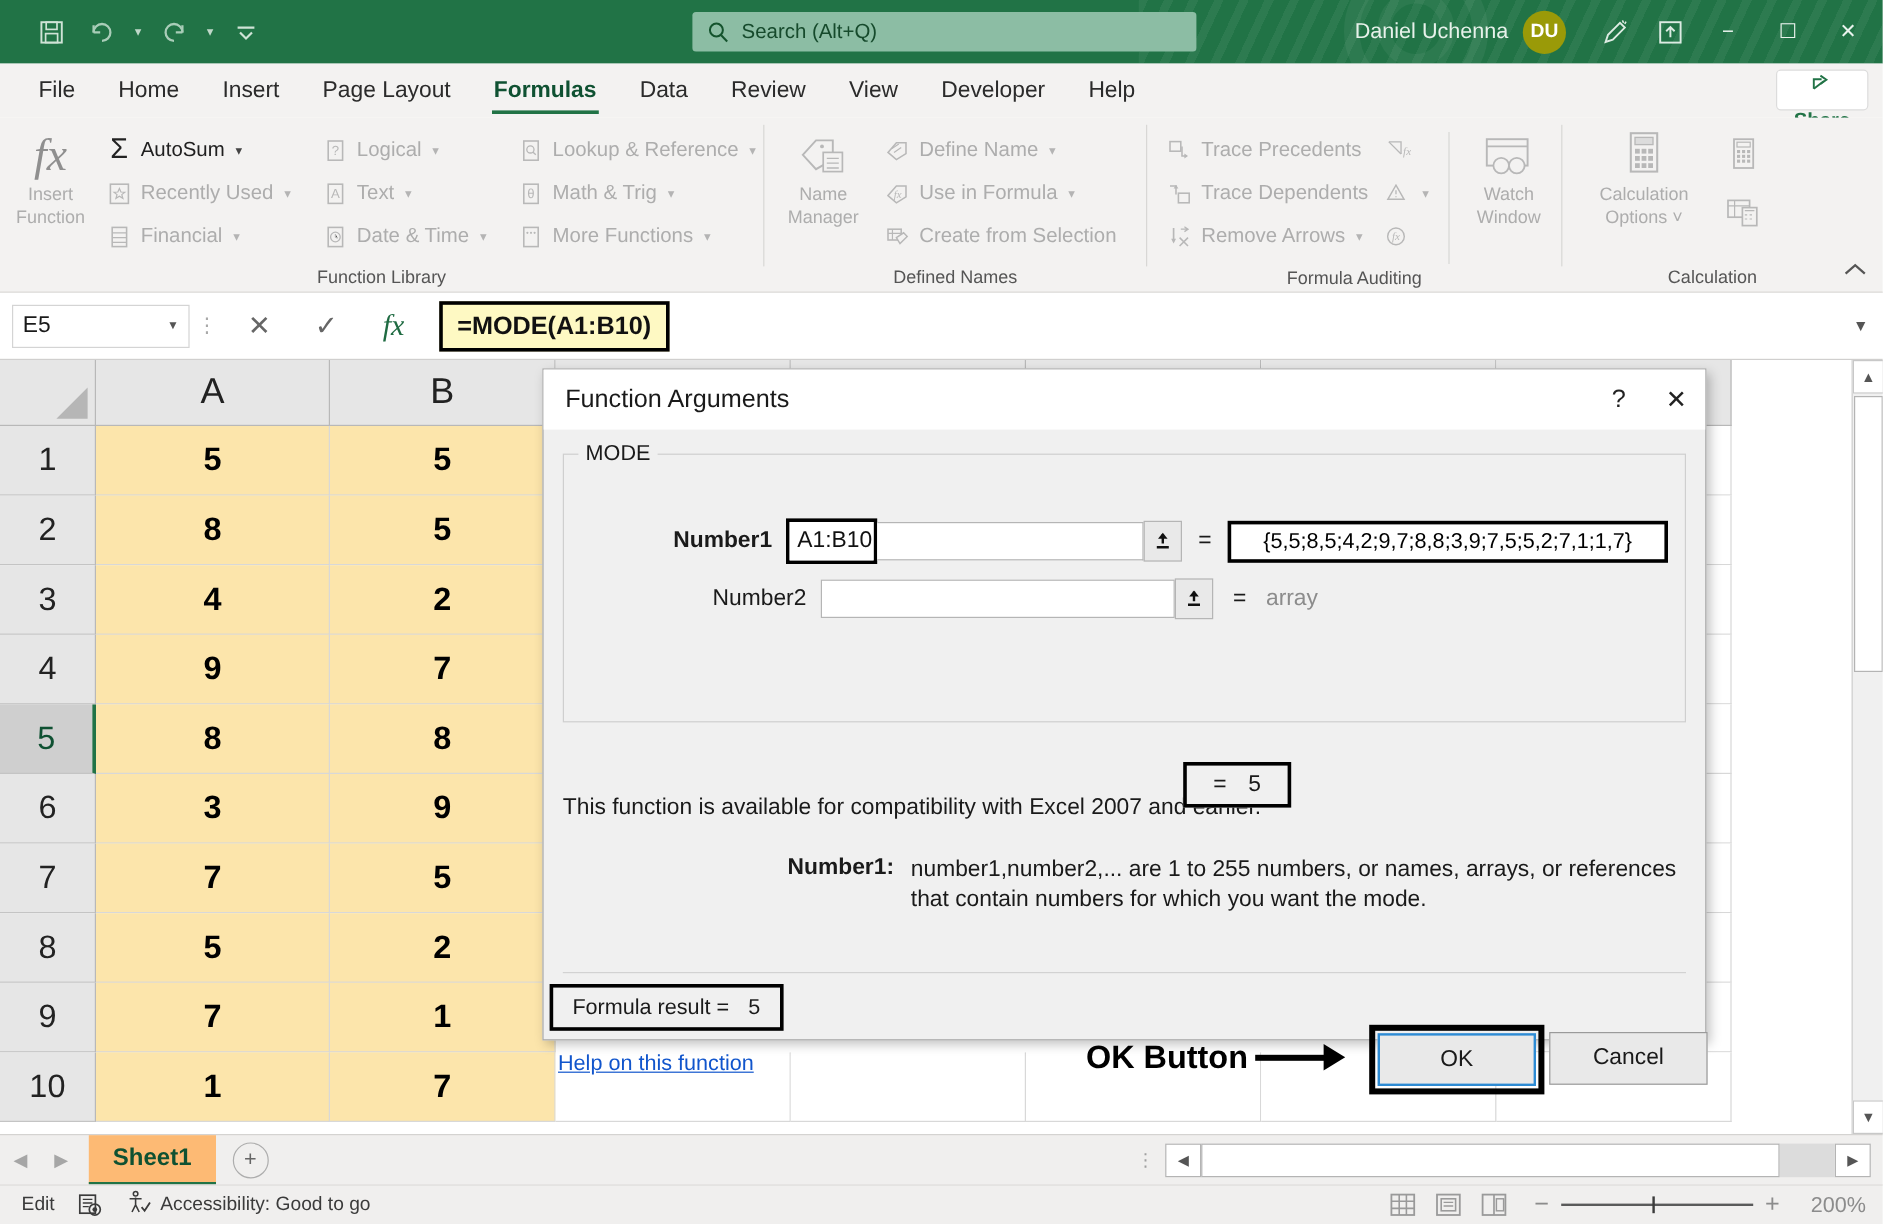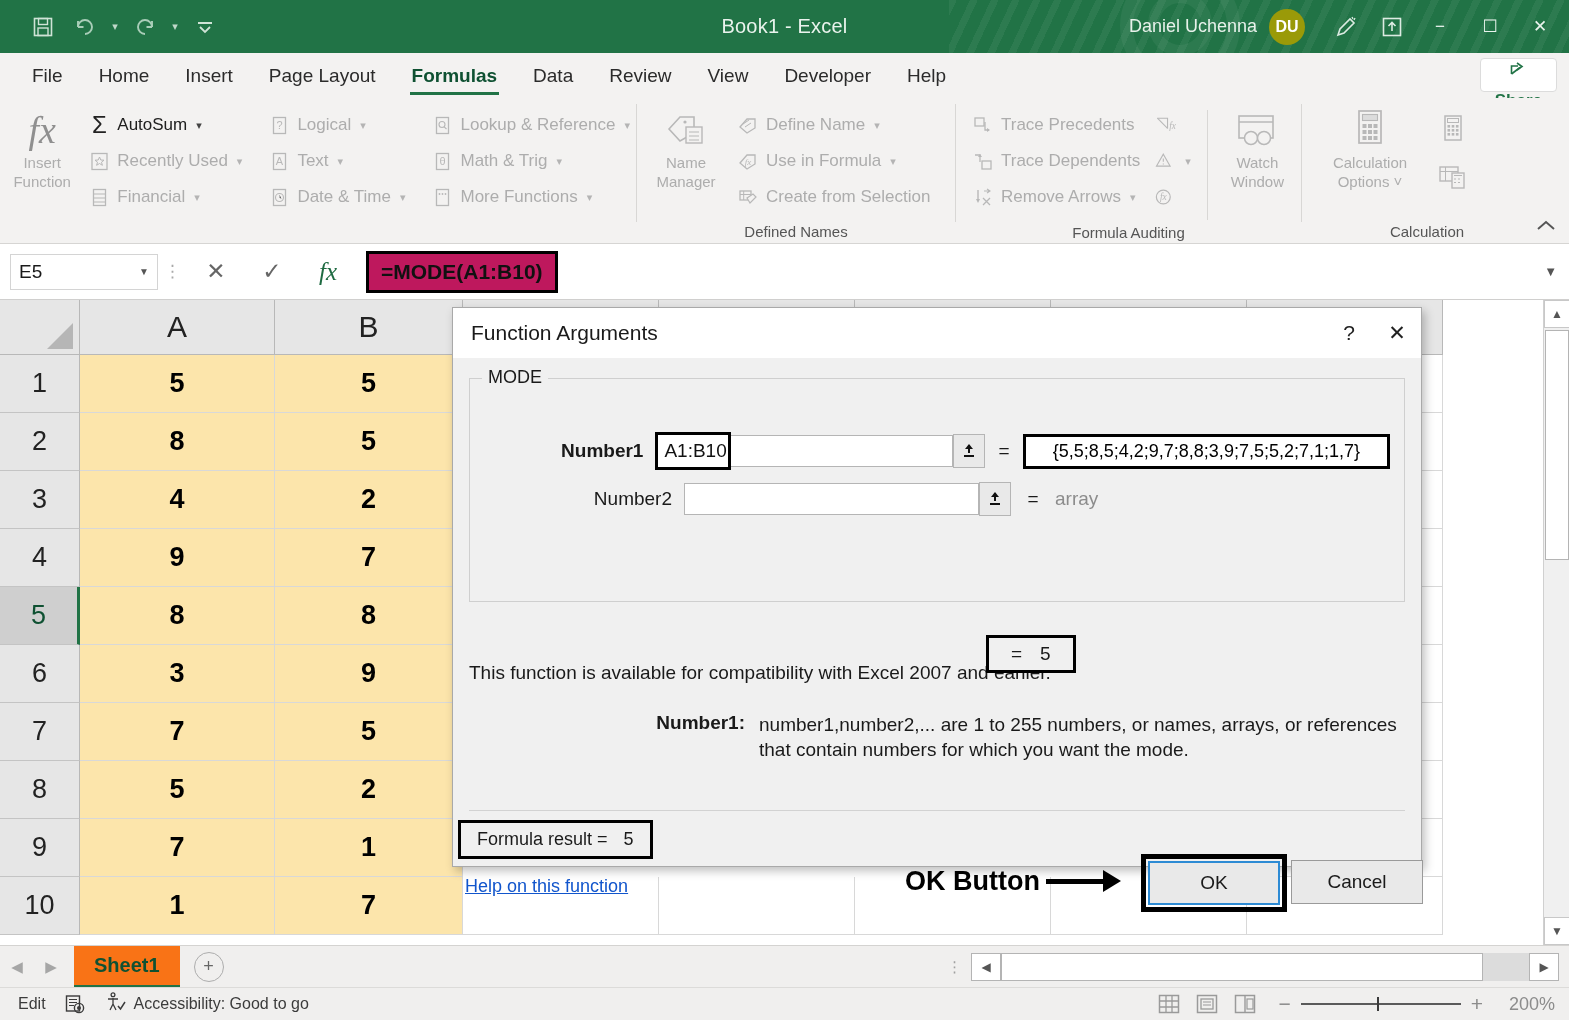--- a/index.html
+++ b/index.html
@@ -131,21 +131,21 @@
     display: flex; align-items: center; padding: 0 8px; font-size: 19px; color: #1a1a1a;
     background: #fff; justify-content: space-between;
   }
   .namebox .nb-caret { font-size: 10px; color: #555; }
   .fb-grip { width: 30px; text-align: center; color: #a9a9a9; font-size: 17px; letter-spacing:1px;}
   .fb-icon { width: 56px; height: 40px; display: flex; align-items: center; justify-content: center;
     font-size: 23px; color: #666; }
   .fb-icon.fx { color: #1f6b42; font-style: italic; font-family: "Liberation Serif", serif; font-size: 25px;}
   .fb-input-wrap { flex: 1; position: relative; height: 40px; display: flex; align-items:center; }
   .fb-hl {
-    border: 3px solid #000; background: #be185d; height: 42px; display: flex; align-items: center;
+    border: 3px solid #000; background: #fef9c3; height: 42px; display: flex; align-items: center;
     padding: 0 12px; font-size: 21px; font-weight: 600; color: #111; margin-left: 10px;
   }
   .fb-expand { position: absolute; right: 12px; color: #555; font-size: 13px; }
 
   
   .gridwrap { position: absolute; top: 300px; left: 0; width: 1569px; height: 645px; background: #fff; }
   .corner {
     position: absolute; left: 0; top: 0; width: 80px; height: 55px;
     background: #e6e6e6; border-right: 1px solid #b8b8b8; border-bottom: 1px solid #b8b8b8;
   }
@@ -182,21 +182,21 @@
     border:1px solid #b4b4b4; }
   .vsb .arrow.bot { position:absolute; bottom: 0; }
 
   
   .sheetbar {
     position: absolute; top: 945px; left: 0; width: 1569px; height: 42px;
     background: #f0efee; border-top: 1px solid #d4d3d1; display: flex; align-items: center;
   }
   .nav-arrow { width: 34px; text-align: center; color: #a6a6a6; font-size: 15px; }
   .sheettab {
-    margin-left: 6px; height: 42px; padding: 0 20px; background: #f97316;
+    margin-left: 6px; height: 42px; padding: 0 20px; background: #fdba74;
     display: flex; align-items: center; font-size: 20px; font-weight: 700; color: #0f5132;
     border-bottom: 3px solid #217346;
   }
   .addsheet { margin-left: 14px; width: 30px; height: 30px; border-radius: 50%;
     border: 1px solid #adadad; color: #666; display:flex; align-items:center; justify-content:center;
     font-size: 18px; }
   .hsb-grip { margin-left: auto; color: #a0a0a0; font-size: 15px; letter-spacing: 1px; padding-right: 8px;}
   .hsb { width: 588px; height: 28px; display: flex; align-items: center; margin-right: 10px; }
   .hsb .arrow { width: 30px; height: 28px; border: 1px solid #b4b4b4; background:#fff;
     display:flex; align-items:center; justify-content:center; color:#555; font-size: 12px;}
@@ -334,20 +334,29 @@
       <div class="qat-caret">▾</div>
       <div class="qat-btn">
         <svg width="22" height="22" viewBox="0 0 22 22">
             <path d="M4 7 H18 M6 11 L11 16 L16 11" fill="none" stroke="#cfe3d6" stroke-width="1.8"></path>
           </svg>
       </div>
     </div>
 
     <div class="doc-title">Book1  -  Excel</div>
 
+    <div class="searchbox">
+      <span class="sicon">
+        <svg width="19" height="19" viewBox="0 0 19 19">
+            <circle cx="8" cy="8" r="5.4" fill="none" stroke="#14532d" stroke-width="1.7"></circle>
+            <path d="M12 12.4 L17 17.6" stroke="#14532d" stroke-width="1.7" fill="none"></path>
+          </svg>
+      </span>
+      <span class="stext">Search (Alt+Q)</span>
+    </div>
 
     <div class="tb-right">
       <span class="username">Daniel Uchenna</span>
       <div class="avatar">DU</div>
       <div class="tb-icon">
         <svg width="26" height="26" viewBox="0 0 26 26">
             <path d="M5 21 L7 15 L17 5 L21 9 L11 19 Z" fill="none" stroke="#dcebe2" stroke-width="1.6"></path>
             <path d="M19 3 L20 5 M22 4 L21 6" stroke="#dcebe2" stroke-width="1.3"></path>
           </svg>
       </div>
@@ -489,20 +498,21 @@
                   <circle cx="6.5" cy="6" r="0.9" fill="#b8b8b8"></circle>
                   <circle cx="9.5" cy="6" r="0.9" fill="#b8b8b8"></circle>
                   <circle cx="12.5" cy="6" r="0.9" fill="#b8b8b8"></circle>
                 </svg>
             </span>
             <span>More Functions</span>
             <span class="chev">▾</span>
           </div>
         </div>
       </div>
+      <div class="glabel">Function Library</div>
     </div>
 
     <div class="gsep"></div>
 
     <div class="rgroup" style="width:318px">
       <div class="gbody">
         <div class="bigbtn" style="margin-left:6px">
           <span class="bicon">
             <svg width="44" height="40" viewBox="0 0 44 40">
                 <path d="M5 18 L16 6 L30 6 L30 22 L16 30 Z" fill="none" stroke="#b8b8b8" stroke-width="1.6"></path>

